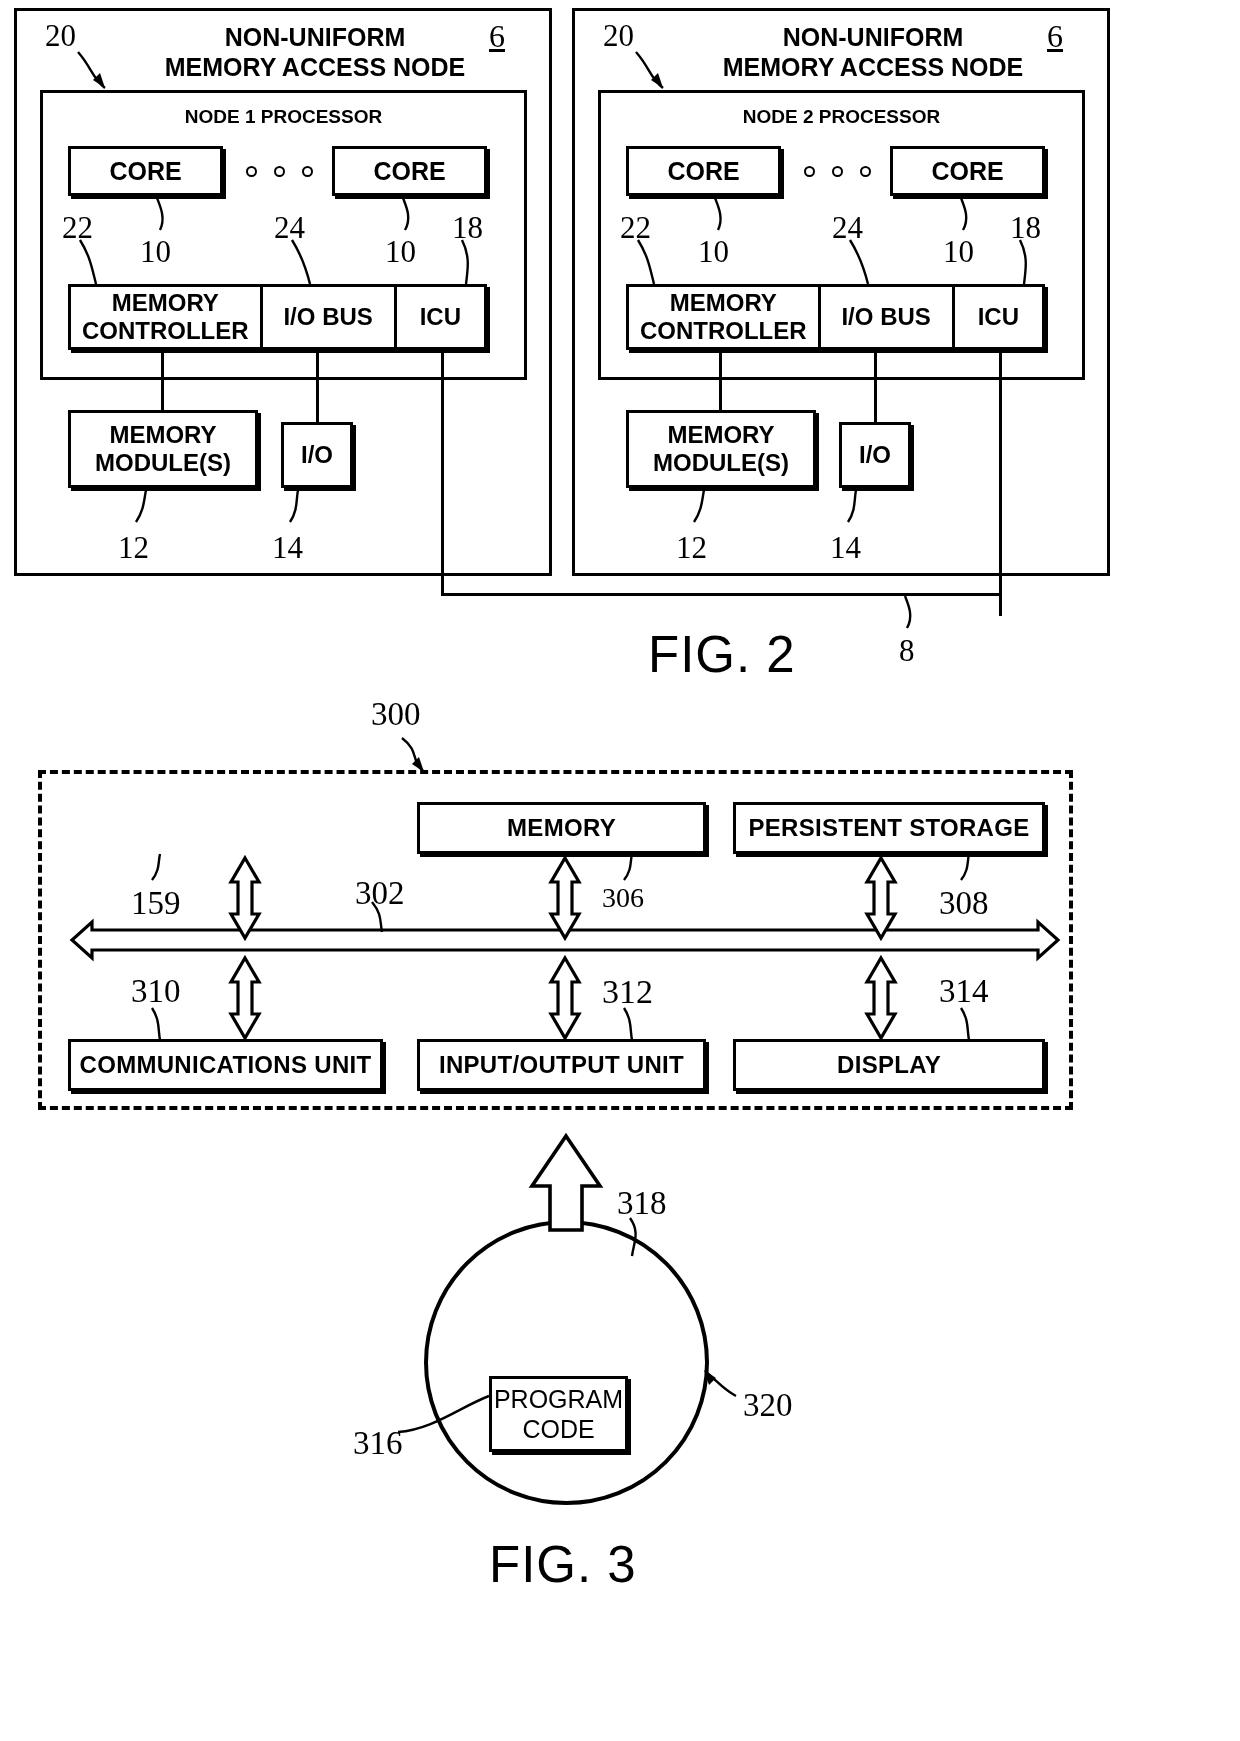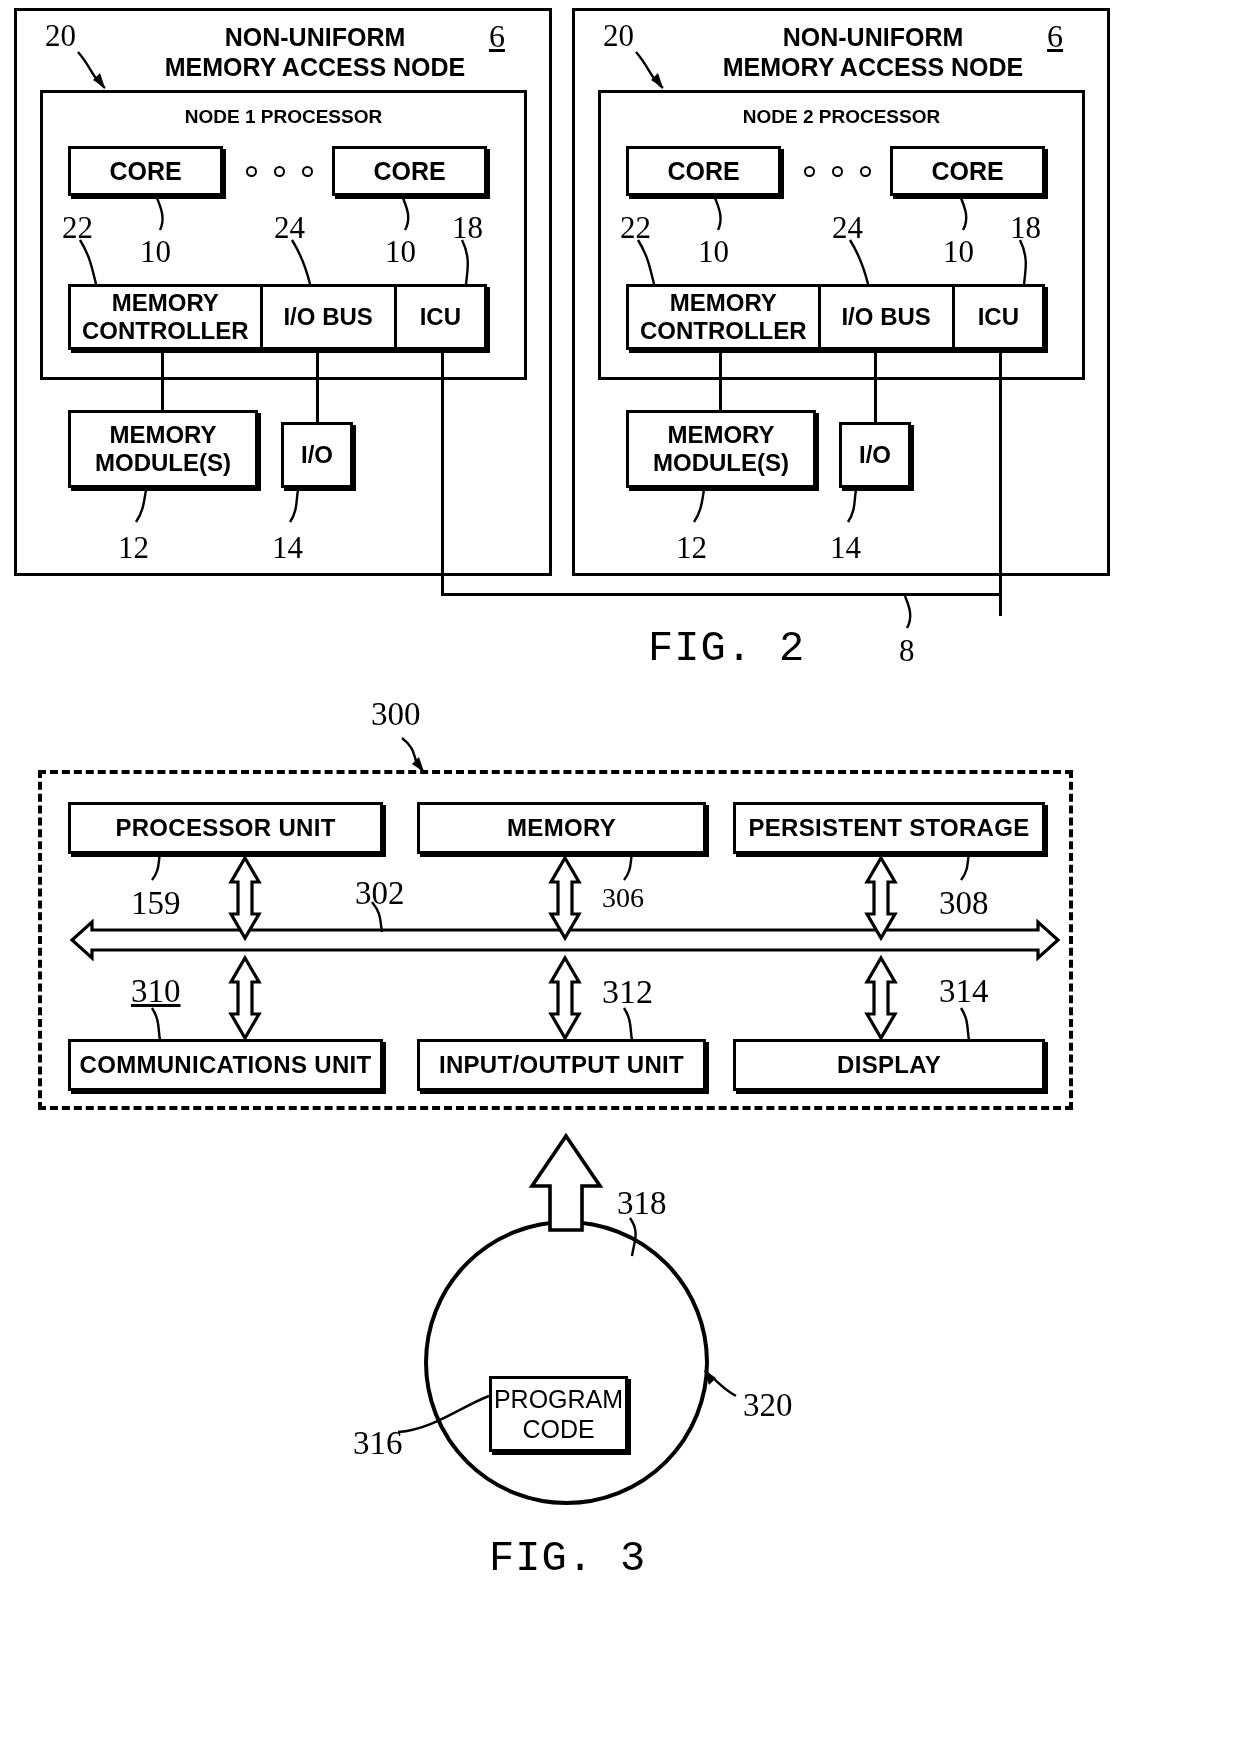--- a/index.html
+++ b/index.html
@@ -20,22 +20,22 @@
     font-family: "Liberation Serif", serif;
     font-size: 31px;
     font-weight: 400;
     color: #000;
     white-space: nowrap;
   }
   .line-h { position: absolute; background: #000; height: 3px; }
   .line-v { position: absolute; background: #000; width: 3px; }
   .figcap {
     position: absolute;
-    font-family: Liberation Mono, monospace;
-    font-size: 42px;
+    font-family: Liberation Sans, sans-serif;
+    font-size: 51px;
     letter-spacing: 1px;
     white-space: nowrap;
   }
   svg.overlay {
     position: absolute;
     left: 0; top: 0;
     width: 1240px; height: 1741px;
     pointer-events: none;
   }
 
@@ -307,34 +307,33 @@
     <polygon points="663,88 651,80 658,73" fill="#000"></polygon>
   </svg>
 </div>
 
 <div id="fig3">
 
   <div class="refnum" style="left:371px; top:6px; font-size:33px;">300</div>
 
   <div class="dashed-frame" style="left:38px; top:80px; width:1035px; height:340px;"></div>
 
-  <div class="unit-box" style="left:68px; top:112px; width:315px; height:52px;">PROCESSOR UNIT</div>
   <div class="unit-box" style="left:417px; top:112px; width:289px; height:52px;">MEMORY</div>
   <div class="unit-box" style="left:733px; top:112px; width:312px; height:52px;">PERSISTENT STORAGE</div>
 
   <div class="unit-box" style="left:68px; top:349px; width:315px; height:52px;">COMMUNICATIONS UNIT</div>
   <div class="unit-box" style="left:417px; top:349px; width:289px; height:52px;">INPUT/OUTPUT UNIT</div>
   <div class="unit-box" style="left:733px; top:349px; width:312px; height:52px;">DISPLAY</div>
 
   <div class="refnum" style="left:131px; top:195px; font-size:33px;">159</div>
   <div class="refnum" style="left:355px; top:185px; font-size:33px;">302</div>
   <div class="refnum" style="left:602px; top:192px; font-size:28px;">306</div>
   <div class="refnum" style="left:939px; top:195px; font-size:33px;">308</div>
 
-  <div class="refnum" style="left:131px; top:283px; font-size:33px;text-decoration:underline;">310</div>
+  <div class="refnum" style="left:131px; top:283px; font-size:33px;">310</div>
   <div class="refnum" style="left:602px; top:283px; font-size:34px;">312</div>
   <div class="refnum" style="left:939px; top:283px; font-size:33px;">314</div>
 
   <div class="circle-media" style="left:424px; top:530px; width:285px; height:285px;"></div>
 
 
   <div class="pc-box" style="left:489px; top:686px; width:139px; height:76px;">PROGRAM
 CODE</div>
 
   <div class="refnum" style="left:617px; top:495px; font-size:33px;">318</div>

